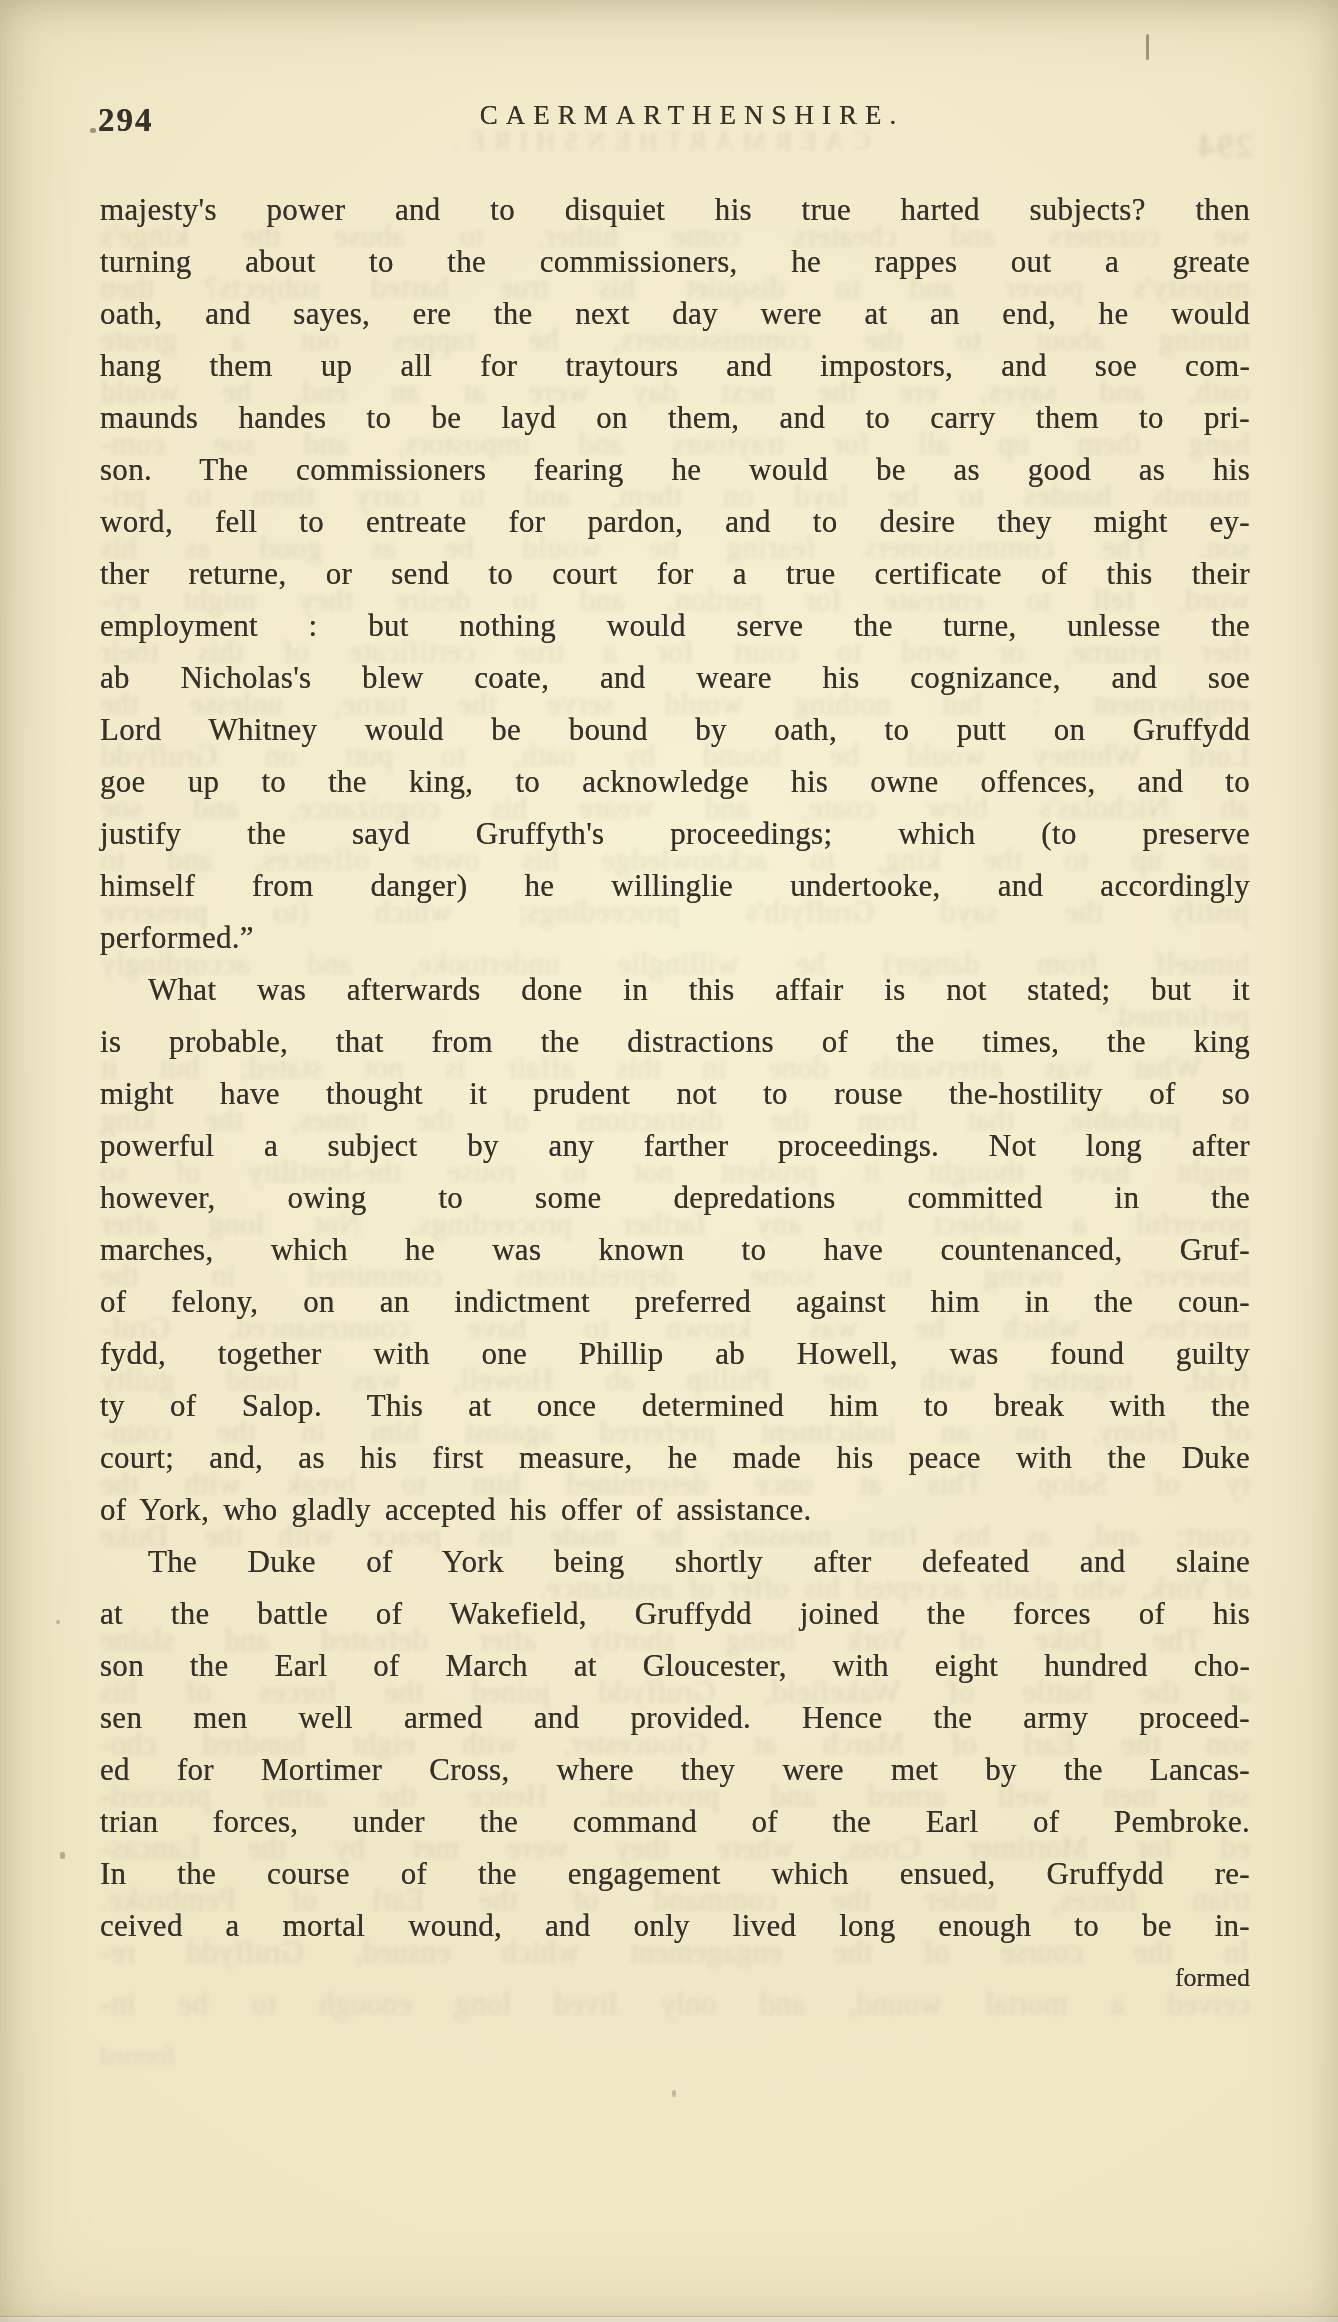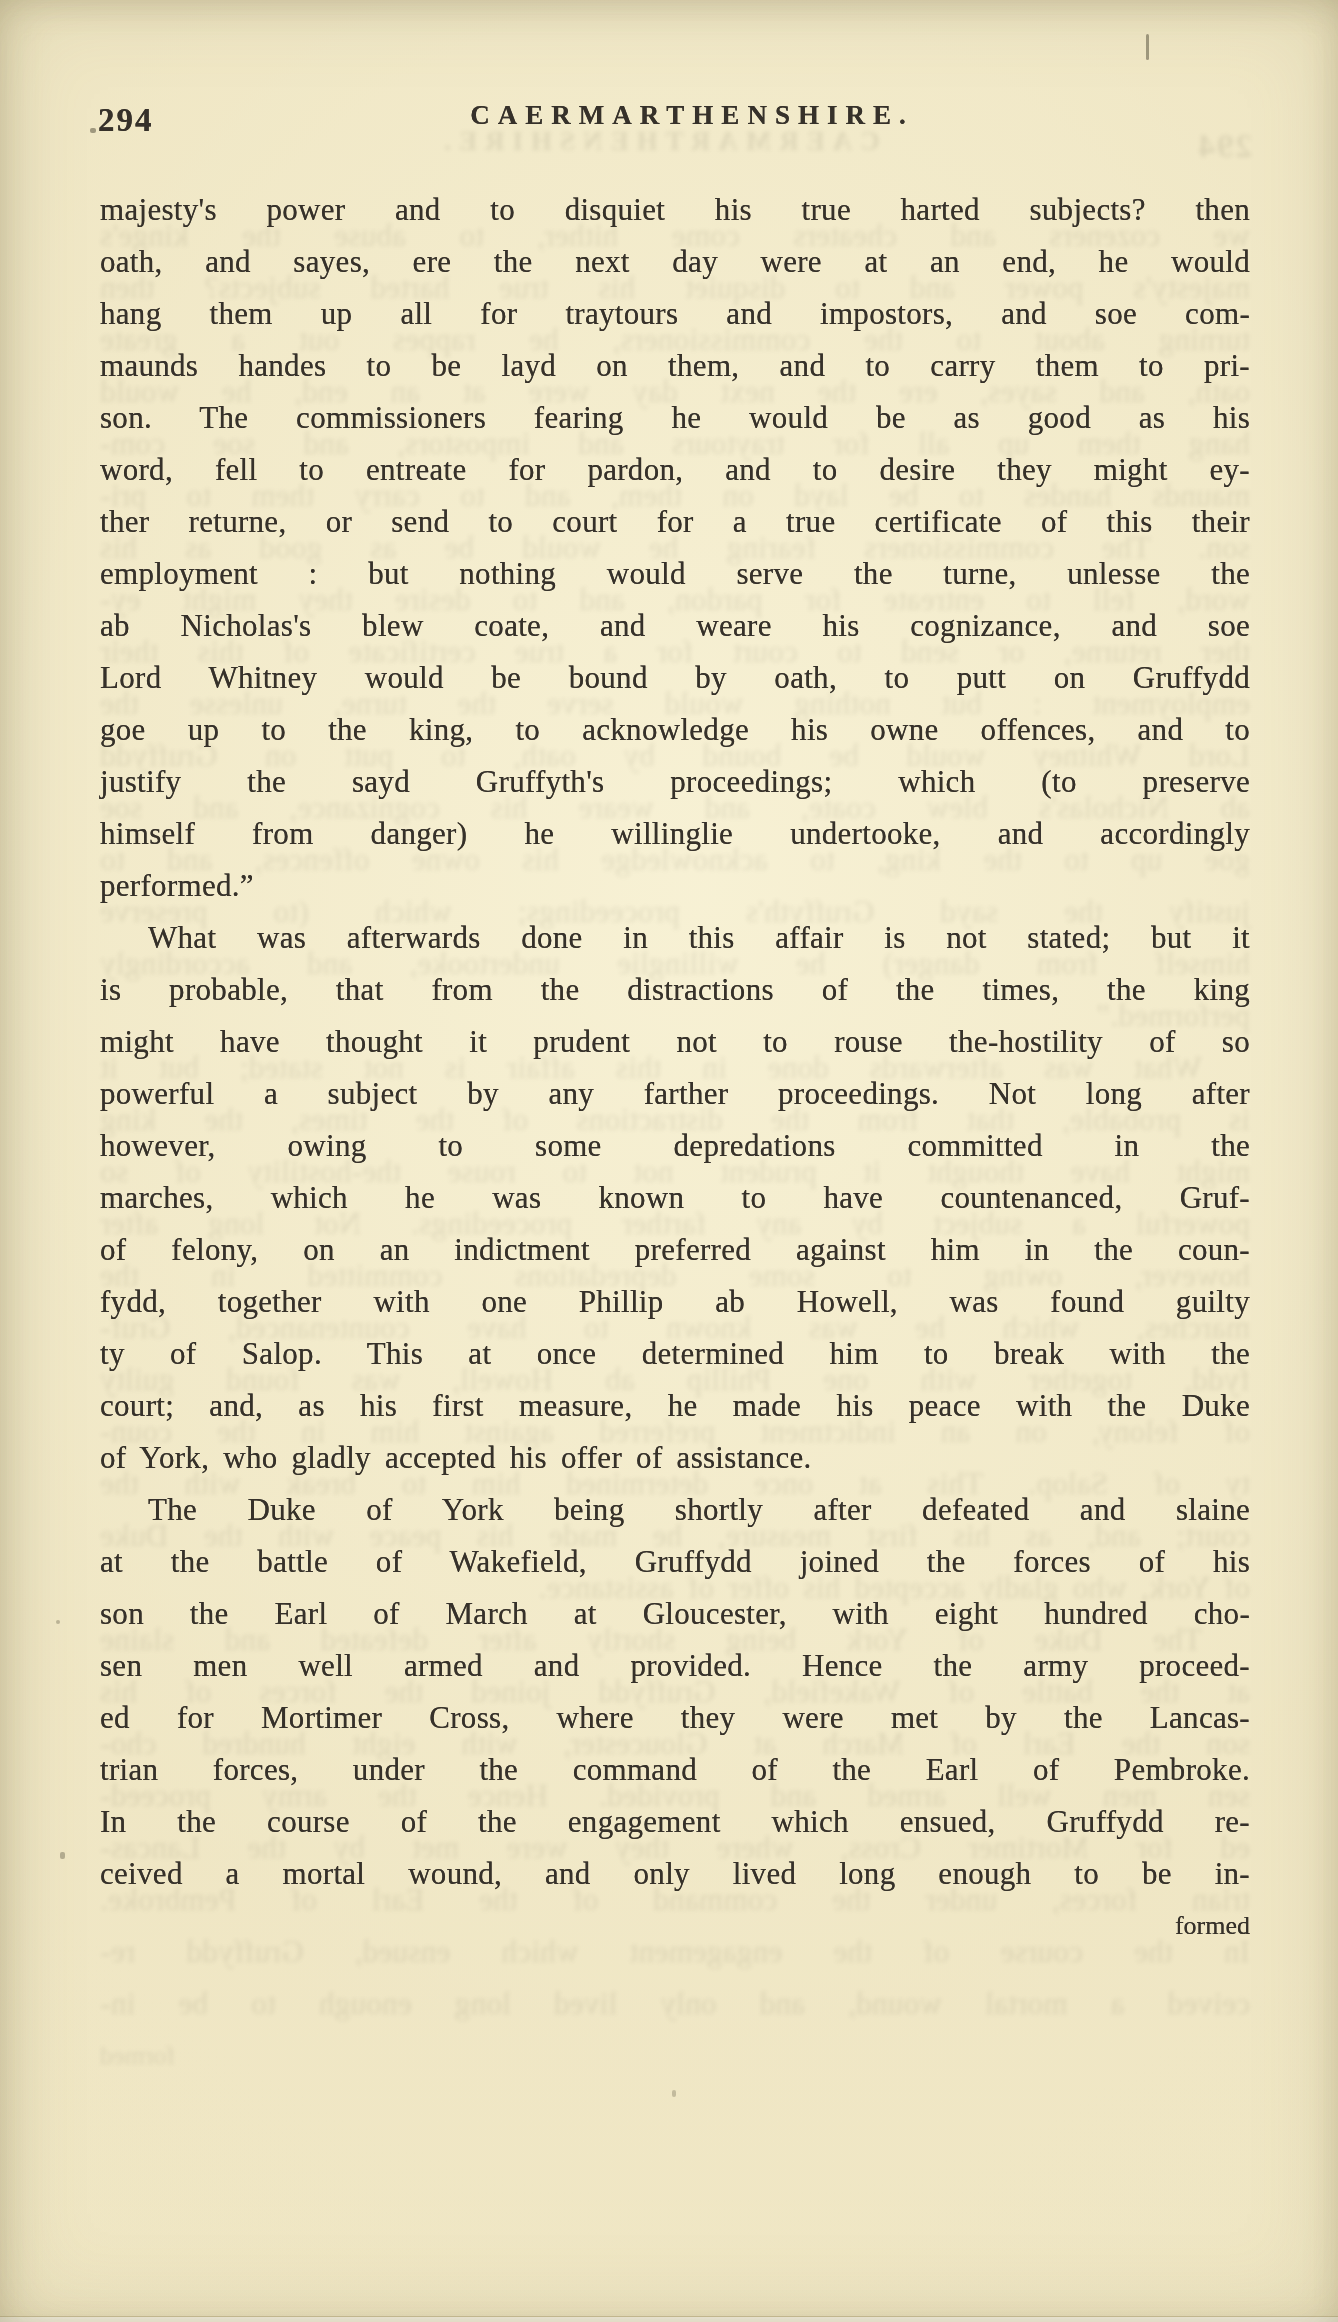--- a/index.html
+++ b/index.html
@@ -29,21 +29,21 @@
   }
   .header-row{
     position:relative;height:44px;margin-top:100px;
   }
   .pagenum{
     position:absolute;left:-2px;top:2px;
     font-size:33px;font-weight:bold;letter-spacing:2px;
   }
   .running{
     display:block;text-align:center;padding-left:34px;
-    font-size:27px;font-weight:bold;letter-spacing:8px;
+    font-size:27px;font-weight:normal;letter-spacing:8px;
   }
   .body{margin-top:40px;font-size:31px;letter-spacing:.3px;}
   .line{
     height:52px;line-height:52px;white-space:nowrap;
     text-align:justify;text-align-last:justify;
   }
   .line.short{text-align-last:left;white-space:normal;word-spacing:6px;}
   .line.indent{text-indent:48px;font-family:Liberation Serif, serif;}
   .catchword-row{height:52px;line-height:52px;text-align:right;font-size:26px;}
   
@@ -114,20 +114,21 @@
     </div>
   </div>
 
   <div class="print" id="print-layer">
     <div class="header-row">
       <span class="pagenum">294</span>
       <span class="running">CAERMARTHENSHIRE.</span>
     </div>
     <div class="body" id="body-lines">
         <div class="line">majesty's power and to disquiet his true harted subjects? then</div>
+        <div class="line">turning about to the commissioners, he rappes out a greate</div>
         <div class="line">oath, and sayes, ere the next day were at an end, he would</div>
         <div class="line">hang them up all for traytours and impostors, and soe com-</div>
         <div class="line">maunds handes to be layd on them, and to carry them to pri-</div>
         <div class="line">son.  The commissioners fearing he would be as good as his</div>
         <div class="line">word, fell to entreate for pardon, and to desire they might ey-</div>
         <div class="line">ther returne, or send to court for a true certificate of this their</div>
         <div class="line">employment : but nothing would serve the turne, unlesse the</div>
         <div class="line">ab Nicholas's blew coate, and weare his cognizance, and soe</div>
         <div class="line">Lord Whitney would be bound by oath, to putt on Gruffydd</div>
         <div class="line">goe up to the king, to acknowledge his owne offences, and to</div>

